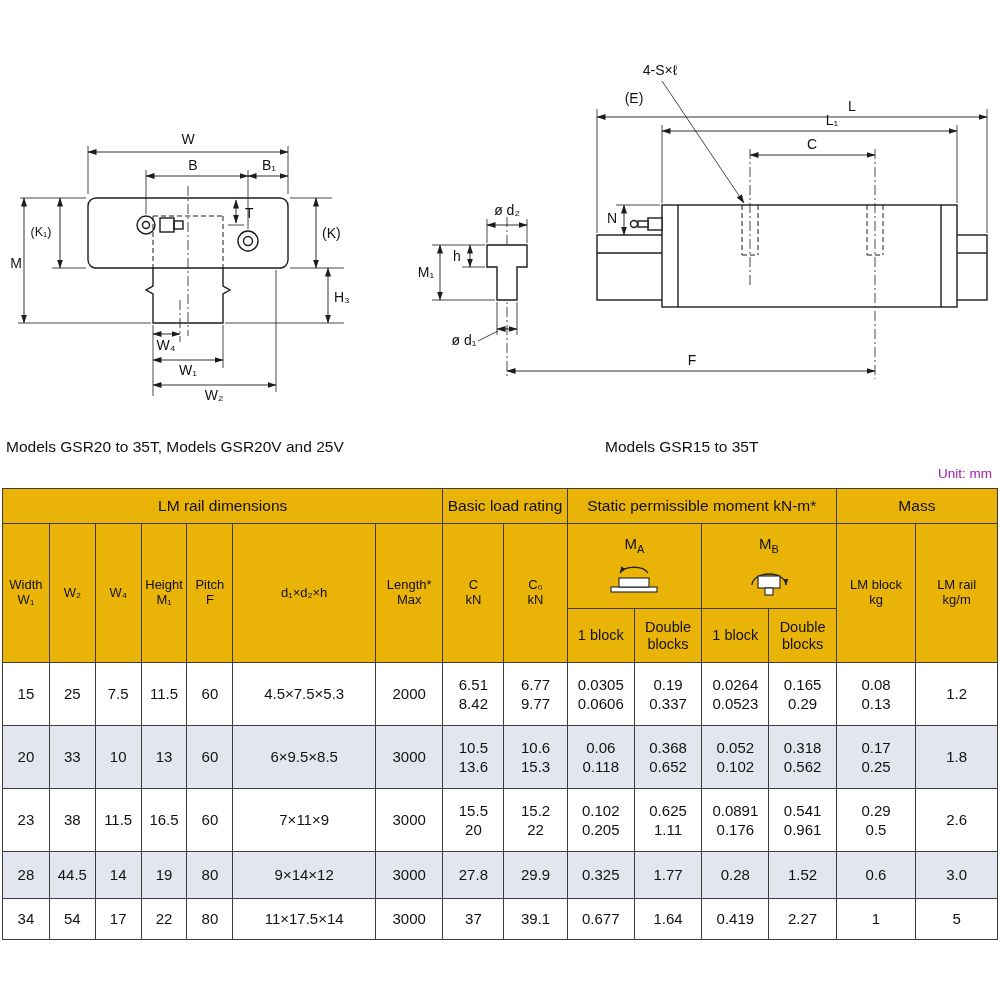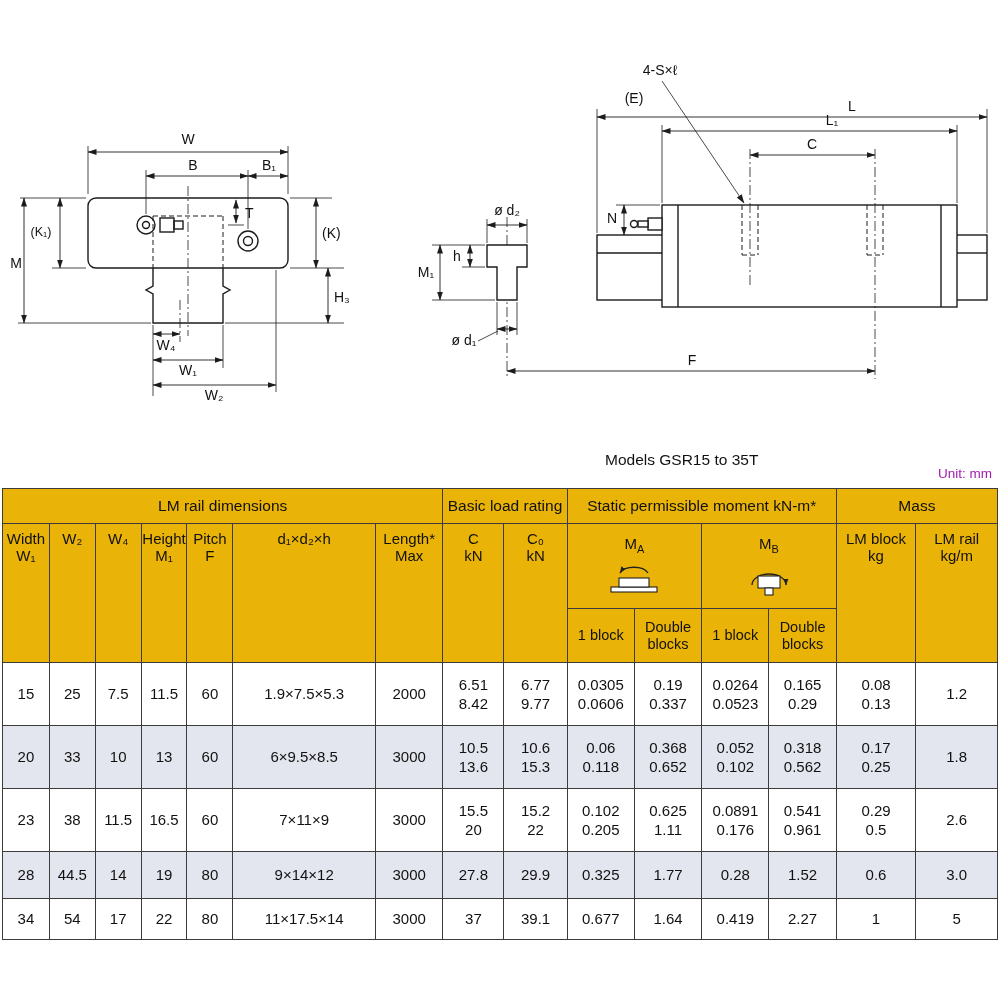--- a/index.html
+++ b/index.html
@@ -9,22 +9,22 @@
   .dtxt text{font-family:"Liberation Sans",sans-serif;font-size:14px;fill:#111;}
   .dtxt text.sm{font-size:12.5px;}
   .caption{position:absolute;font-size:15.5px;color:#111;}
   .unit{position:absolute;font-size:13.5px;color:#a21caf;}
   table.spec{position:absolute;left:2px;top:488px;width:996px;border-collapse:collapse;
              table-layout:fixed;border:1.5px solid #2f2f2f;}
   table.spec th,table.spec td{border:1px solid #3c3c3c;text-align:center;vertical-align:middle;
              font-weight:normal;padding:0 2px;overflow:hidden;}
   table.spec thead th{background:#eab308;}
   tr.grp th{height:34px;font-size:15.5px;}
-  .stackin{display:flex;flex-direction:column;justify-content:flex-start;align-items:center;
-           height:126px;padding:6px 0;font-size:15px;line-height:1.15;}
+  .stackin{display:flex;flex-direction:column;justify-content:center;align-items:center;
+           height:126px;padding:6px 0;font-size:13px;line-height:1.15;}
   .macell{height:80px;}
   .main{display:flex;flex-direction:column;align-items:center;justify-content:flex-end;gap:8px;}
   .mlab{font-size:15px;}
   .mlab sub{font-size:11px;}
   tr.sub th{height:50px;font-size:14.5px;line-height:1.15;}
   table.spec tbody td{font-size:15px;white-space:pre-line;line-height:1.3;background:#fff;}
   table.spec tbody tr.alt td{background:#e3e6ee;}
   table.spec tbody tr:nth-child(1) td,
   table.spec tbody tr:nth-child(2) td,
   table.spec tbody tr:nth-child(3) td{height:62px;}
@@ -177,21 +177,22 @@
       <text x="400" y="94" text-anchor="middle">C</text>
       <text x="200" y="168" text-anchor="middle">N</text>
       <text x="95" y="160" text-anchor="middle">ø d₂</text>
       <text x="45" y="206" text-anchor="middle">h</text>
       <text x="14" y="222" text-anchor="middle">M₁</text>
       <text x="52" y="290" text-anchor="middle">ø d₁</text>
       <text x="280" y="310" text-anchor="middle">F</text>
     </g>
   </svg>
 
-  <div class="caption" style="left:605px;top:438px;margin-top:13px;">Models GSR15 to 35T</div>
+  <div class="caption" style="left:6px;top:438px;">Models GSR20 to 35T, Models GSR20V and 25V</div>
+  <div class="caption" style="left:605px;top:438px;">Models GSR15 to 35T</div>
   <div class="unit" style="right:8px;top:466px;">Unit: mm</div>
 
   <table class="spec">
     <colgroup>
       <col style="width:46px">
         <col style="width:45px">
         <col style="width:45px">
         <col style="width:45px">
       <col style="width:45px">
         <col style="width:140px">
@@ -317,21 +318,21 @@
         <th>Double blocks</th>
       </tr>
     </thead>
     <tbody>
         <tr>
           <td>15</td>
           <td>25</td>
           <td>7.5</td>
           <td>11.5</td>
           <td>60</td>
-          <td>1.9×7.5×5.3</td>
+          <td>4.5×7.5×5.3</td>
           <td>2000</td>
           <td>6.51
 8.42</td>
           <td>6.77
 9.77</td>
           <td>0.0305
 0.0606</td>
           <td>0.19
 0.337</td>
           <td>0.0264

